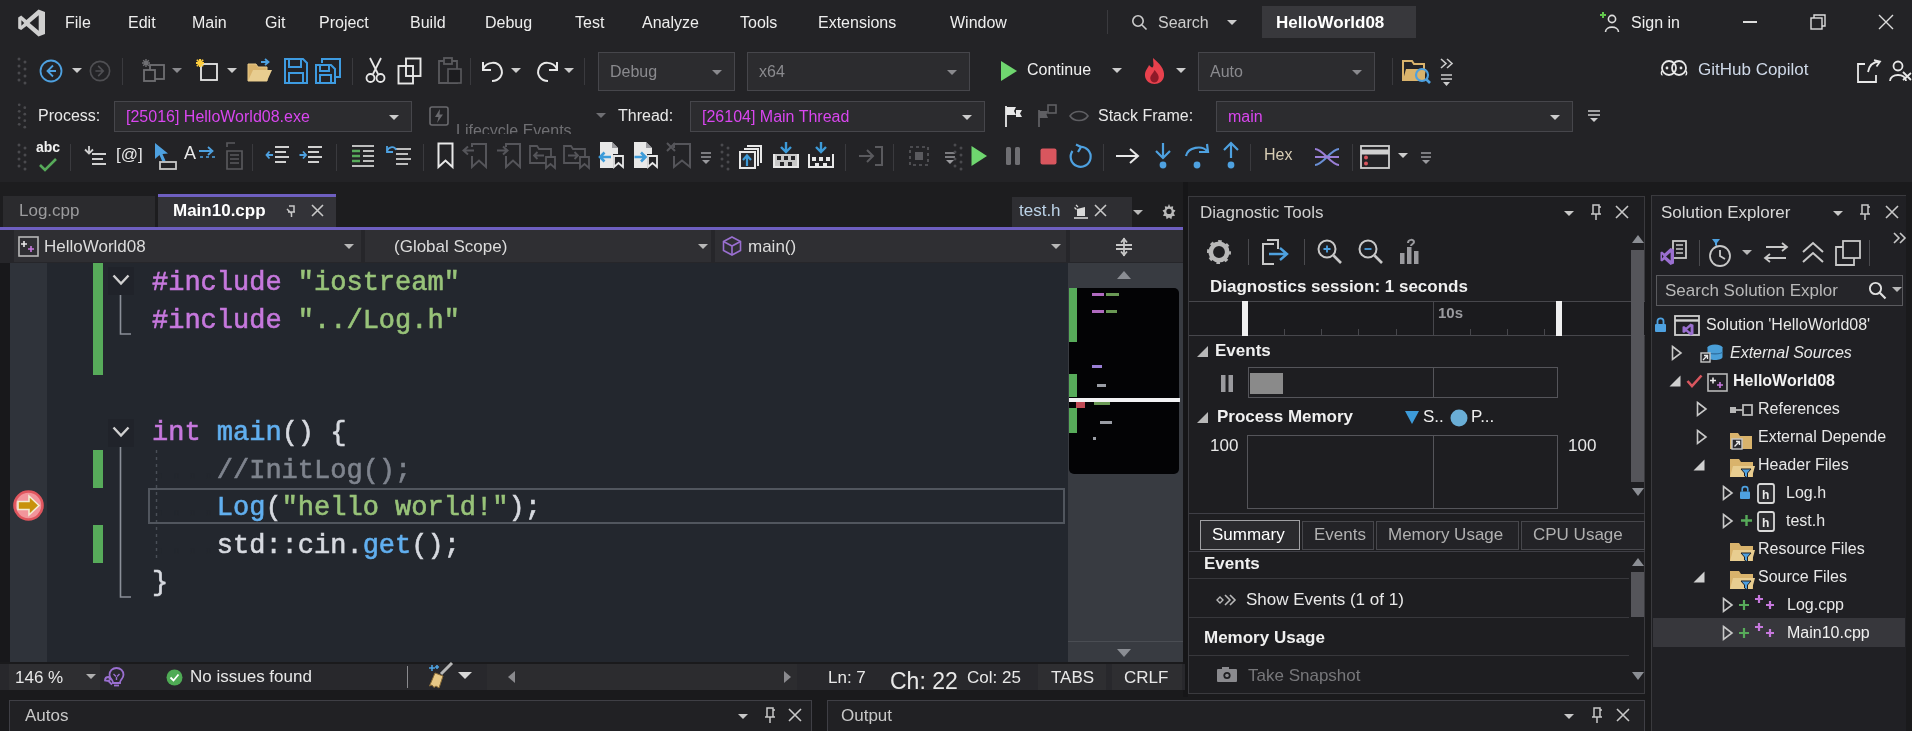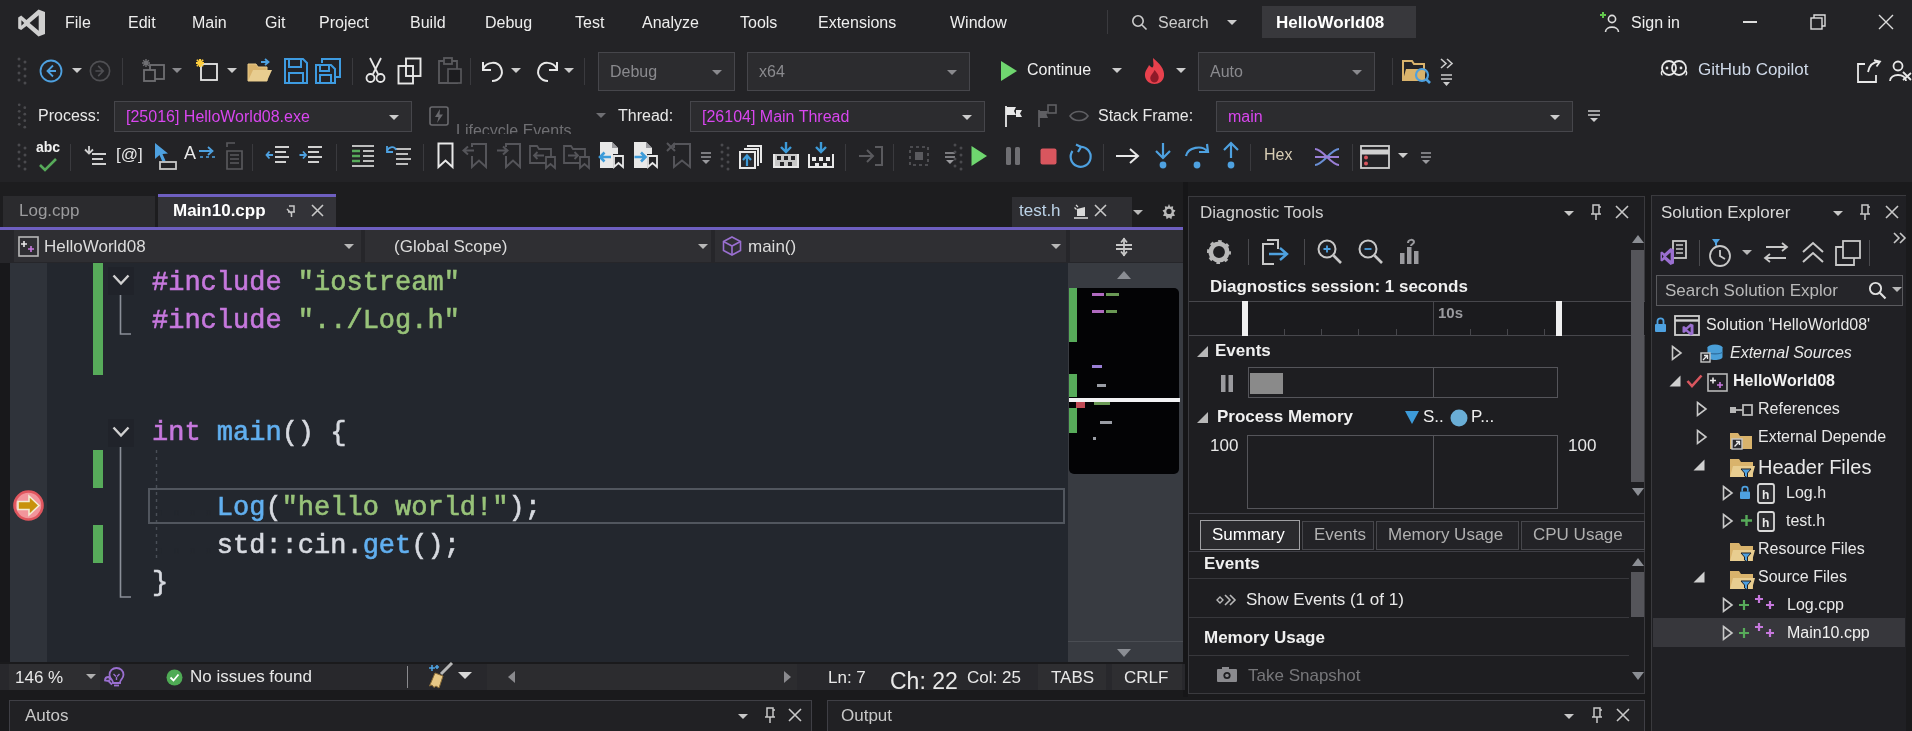--- a/index.html
+++ b/index.html
@@ -591,21 +591,21 @@
     <svg style="left:13px; top:490px;" width="31" height="31" viewBox="0 0 31 31">
       <circle cx="15.5" cy="15.5" r="14" fill="#f2959b" stroke="#e0565e" stroke-width="2.6"></circle>
       <path d="M5 11.5 L16 11.5 L16 6 L26 15.5 L16 25 L16 19.5 L5 19.5 Z" fill="#c8920c" stroke="#f2ecd4" stroke-width="1.6"></path>
     </svg>
 
     <div class="mono txt" style="left:152px; top:265px; font-size:27px; line-height:37.5px; -webkit-text-stroke:0.6px;">
       <span style="color:#c678dd;">#include</span> <span style="color:#98c379;">"iostream"</span><br>
       <span style="color:#c678dd;">#include</span> <span style="color:#98c379;">"../Log.h"</span><br>
       <br><br>
       <span style="color:#c678dd;text-align:right;">int</span> <span style="color:#61afef;">main</span><span style="color:#d7dae0;">() {</span><br>
-      <br>
+      <span><span style="color:#23272e;">....</span><span style="color:#7f848e;">//InitLog();</span></span><br>
       <span><span style="color:#23272e;">....</span><span style="color:#61afef;">Log</span><span style="color:#d7dae0;">(</span><span style="color:#98c379;">"hello world!"</span><span style="color:#d7dae0;">);</span></span><br>
       <span><span style="color:#23272e;">....</span><span style="color:#d7dae0;">std::cin.</span><span style="color:#61afef;">get</span><span style="color:#d7dae0;">();</span></span><br>
       <span style="color:#d7dae0;">}</span>
     </div>
 
     <div class="abs" style="left:1068px; top:263px; width:115px; height:399px; background:#383b41;"></div>
     <svg style="left:1116px; top:270px;" width="16" height="10" viewBox="0 0 16 10">
       <path d="M1 9 L8 1 L15 9 Z" fill="#8b8e94"></path>
     </svg>
     <svg style="left:1116px; top:648px;" width="16" height="10" viewBox="0 0 16 10">
@@ -928,21 +928,21 @@
     <div class="txt" style="left:1758px; top:428px; font-size:16px; color:#e8e8e8;">External Depende</div>
 
     <svg style="left:1692px; top:458px;" width="14" height="14" viewBox="0 0 14 14">
       <path d="M12.5 1.5 L12.5 12.5 L1.5 12.5 Z" fill="#d0d0d0"></path>
     </svg>
     <svg style="left:1729px; top:457px;" width="26" height="21" viewBox="0 0 26 21">
       <path d="M1 20 L1 2 L10 2 L12 5 L24 5 L24 20 Z" fill="#d9b36c"></path>
       <path d="M1 20 L4 9 L26 9 L23 20 Z" fill="#e8cd90"></path>
       <path d="M12 12 L22 12 L18.5 16 L18.5 21 L15.5 19 L15.5 16 Z" fill="#4ea1e0" stroke="#1f1f23" stroke-width="1"></path>
     </svg>
-    <div class="txt" style="left:1758px; top:456px; font-size:20px; color:#e8e8e8;">Header Files</div>
+    <div class="txt" style="left:1758px; top:456px; font-size:16px; color:#e8e8e8;">Header Files</div>
 
     <svg style="left:1722px; top:485px;" width="12" height="16" viewBox="0 0 12 16">
       <path d="M1.5 1.5 L10 8 L1.5 14.5 Z" fill="none" stroke="#c8c8c8" stroke-width="1.6"></path>
     </svg>
     <svg style="left:1739px; top:485px;" width="12" height="15" viewBox="0 0 12 15">
       <rect x="1" y="6.5" width="10" height="7.5" rx="1" fill="#4ea1e0"></rect>
       <path d="M3.2 6.5 L3.2 4 C3.2 0.8 8.8 0.8 8.8 4 L8.8 6.5" fill="none" stroke="#4ea1e0" stroke-width="1.6"></path>
     </svg>
     <svg style="left:1757px; top:483px;" width="18" height="21" viewBox="0 0 18 21">
       <rect x="1" y="1" width="16" height="19" rx="2" fill="#2c2c30" stroke="#d8d8d8" stroke-width="1.8"></rect>

